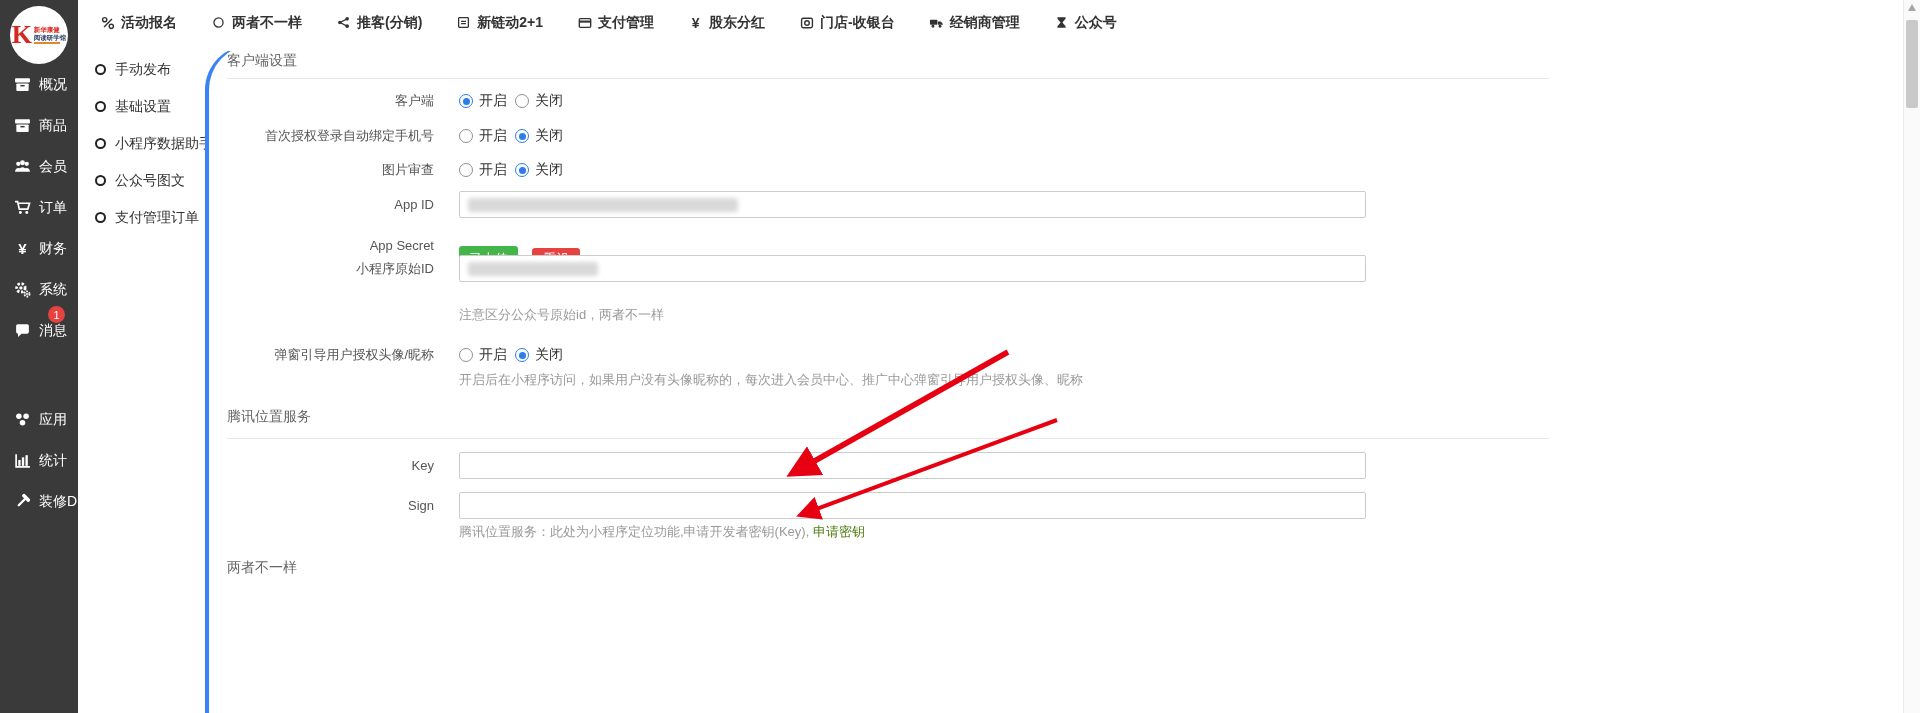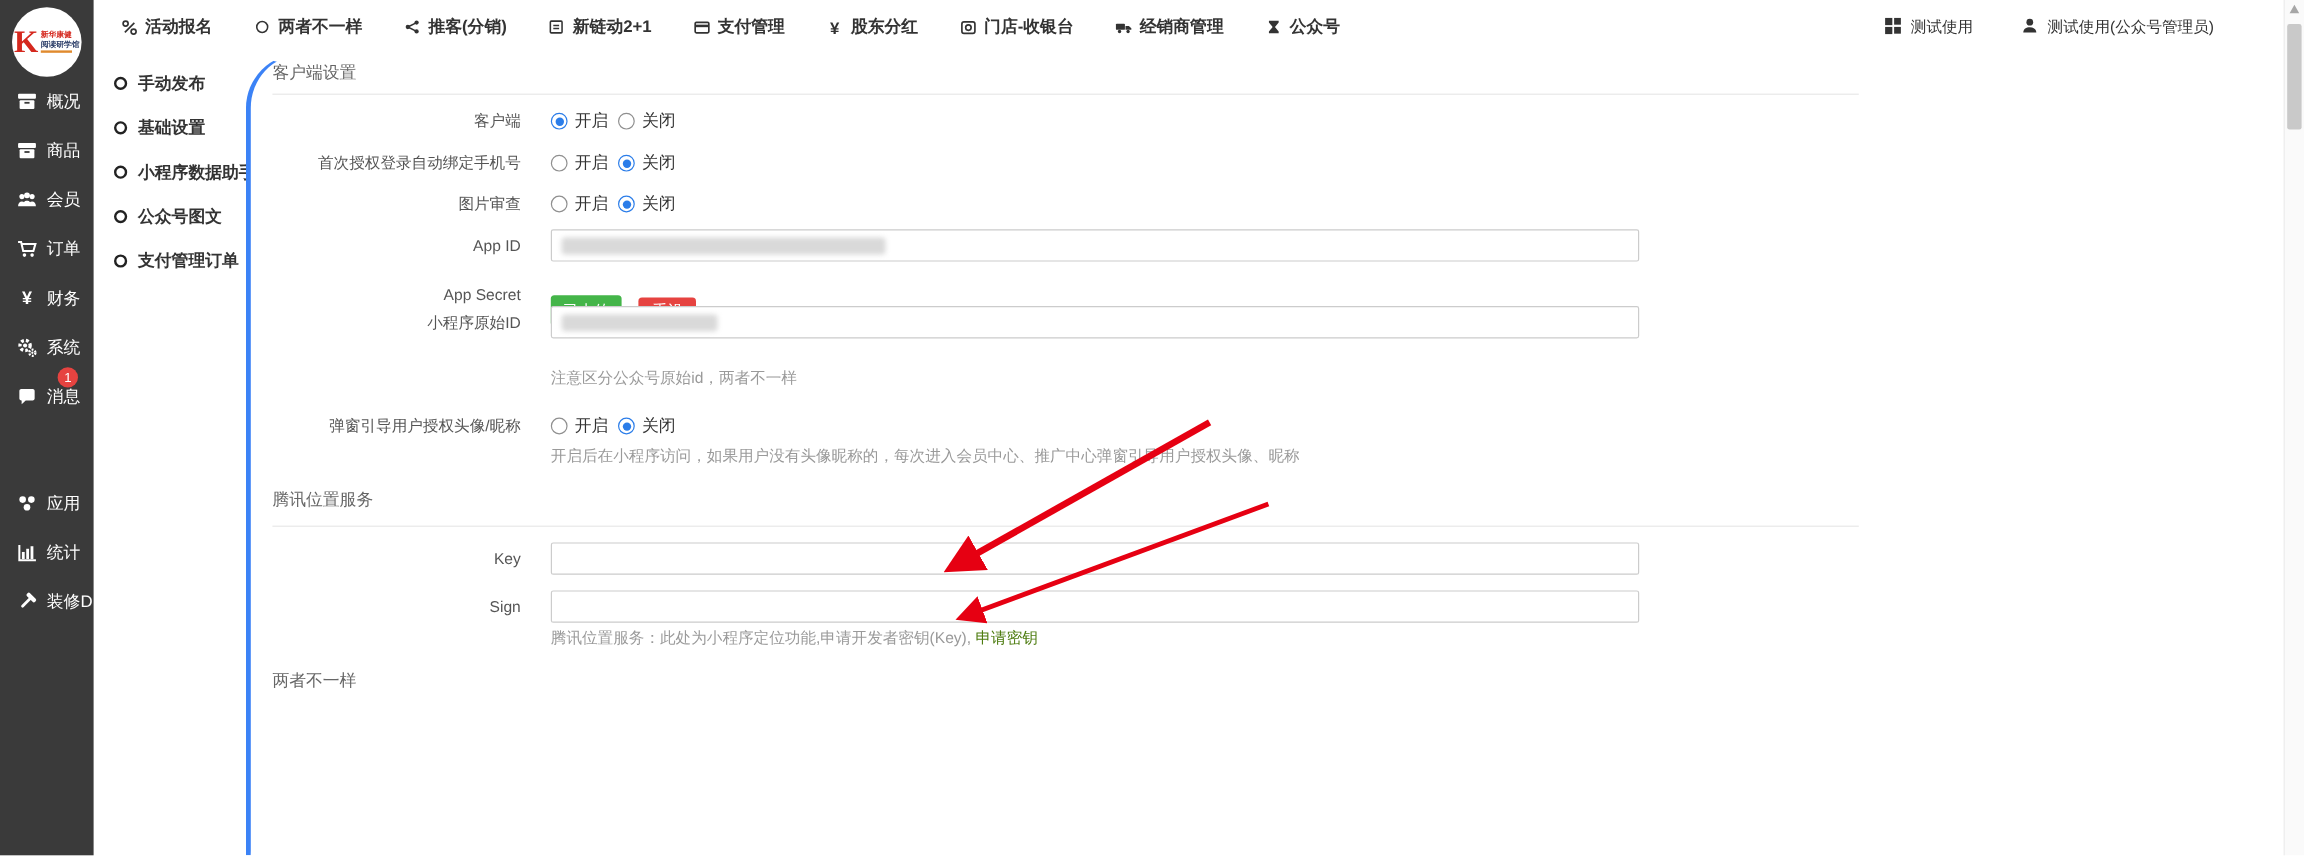--- a/index.html
+++ b/index.html
@@ -32,21 +32,21 @@
   .nitem { display:flex; align-items:center; gap:6px; color:#333; font-size:14px; font-weight:bold; cursor:pointer; white-space:nowrap; }
   .nitem .nic { width:15px; height:15px; display:flex; align-items:center; justify-content:center; }
   .nitem .nglyph { font-size:14px; font-weight:bold; color:#333; line-height:1; }
   .navright { position:absolute; right:75px; top:0; height:45px; display:flex; align-items:center; gap:40px; }
   .ritem { display:flex; align-items:center; gap:7px; color:#333; font-size:13px; cursor:pointer; white-space:nowrap; }
 
   
   .workspace { position:absolute; left:78px; top:45px; right:0; bottom:0; background:#fff; }
   .submenu { position:absolute; left:0; top:0; width:127px; height:100%; background:#fff; }
   .smitem { height:37px; display:flex; align-items:center; gap:9px; padding-left:17px;
-    color:#333; font-size:14px; cursor:pointer; white-space:nowrap;font-weight:bold; }
+    color:#333; font-size:14px; cursor:pointer; white-space:nowrap; }
   .smitem:first-child { margin-top:6px; }
   .ring { width:11px; height:11px; border:2px solid #222; border-radius:50%; flex:0 0 11px; }
 
   .content { position:absolute; left:127px; top:0; right:0; bottom:0; background:#fff;
     border-left:4px solid #3b82f6; border-top:1px solid transparent; border-top-left-radius:45px;text-decoration:underline; }
   .stitle { position:absolute; left:18px; color:#666; font-size:14px; white-space:nowrap; }
   .divider { position:absolute; left:18px; width:1322px; border-top:1px solid #e8e8e8; }
 
   .frow { position:absolute; left:0; display:flex; align-items:center; }
   .flabel { width:225px; text-align:right; margin-right:25px; color:#555; font-size:13px; white-space:nowrap; flex:0 0 225px; }
@@ -275,38 +275,20 @@
       </div>
       <div class="nitem">
         <span class="nic">
             <svg width="13" height="13" viewBox="0 0 16 16">
               <path class="st" d="M3 1.5h10v1.8L9.2 8l3.8 4.7v1.8H3v-1.8L6.8 8 3 3.3z"></path>
             </svg>
           </span>
         <span>公众号</span>
       </div>
     </div>
-    <div class="navright">
-      <div class="ritem">
-        <span class="nic"><svg width="15" height="15" viewBox="0 0 16 16">
-              <rect class="st" x="1" y="1" width="6.4" height="6.4"></rect>
-              <rect class="st" x="9" y="1" width="6" height="6"></rect>
-              <rect class="st" x="1" y="9" width="6.4" height="6.4"></rect>
-              <rect class="st" x="9" y="9" width="6" height="6"></rect>
-            </svg></span>
-        <span>测试使用</span>
-      </div>
-      <div class="ritem">
-        <span class="nic"><svg width="15" height="15" viewBox="0 0 16 16">
-              <circle class="st" cx="8" cy="4.8" r="3"></circle>
-              <path class="st" d="M2.2 14c0-3.2 2.6-4.8 5.8-4.8s5.8 1.6 5.8 4.8z"></path>
-            </svg></span>
-        <span>测试使用(公众号管理员)</span>
-      </div>
-    </div>
   </header>
 
   <div class="workspace">
 
     <nav class="submenu">
       <div class="smitem">
         <span class="ring"></span>
         <span>手动发布</span>
       </div>
       <div class="smitem">

